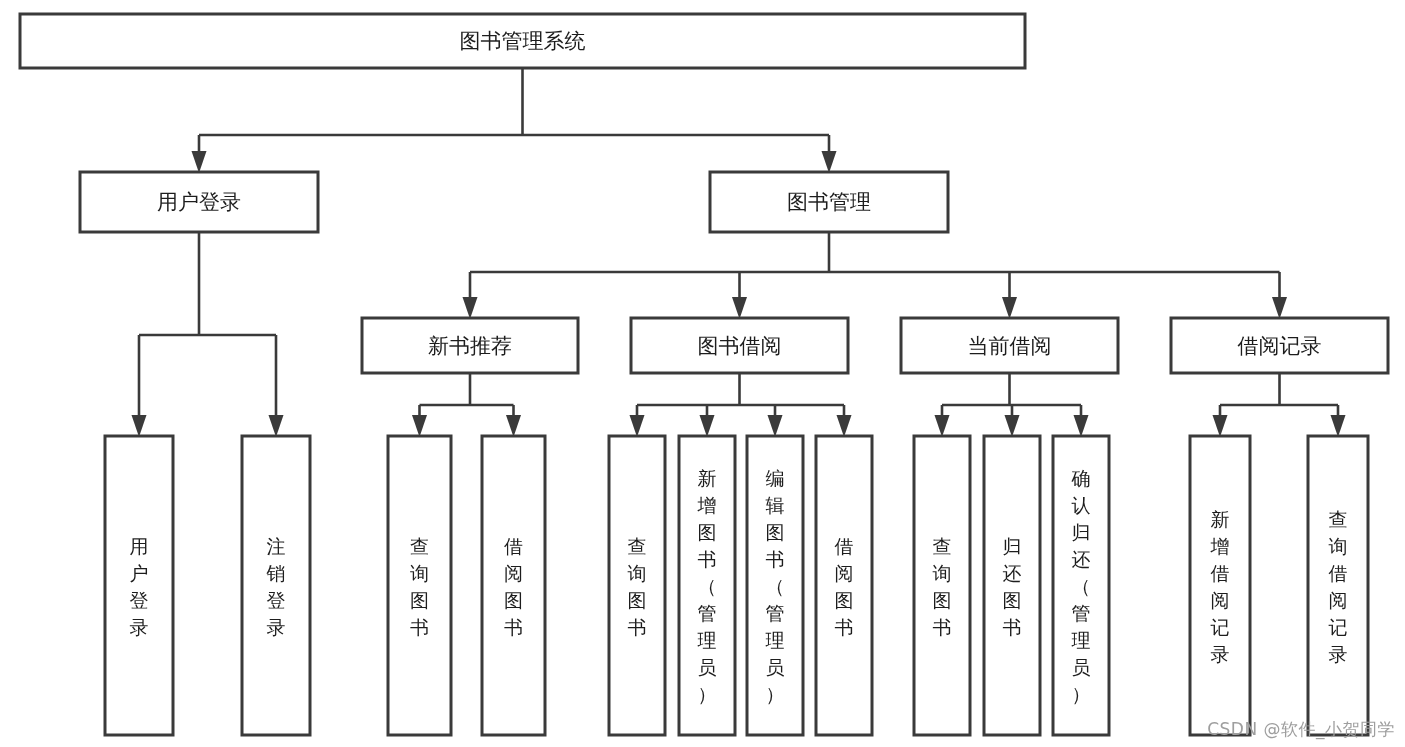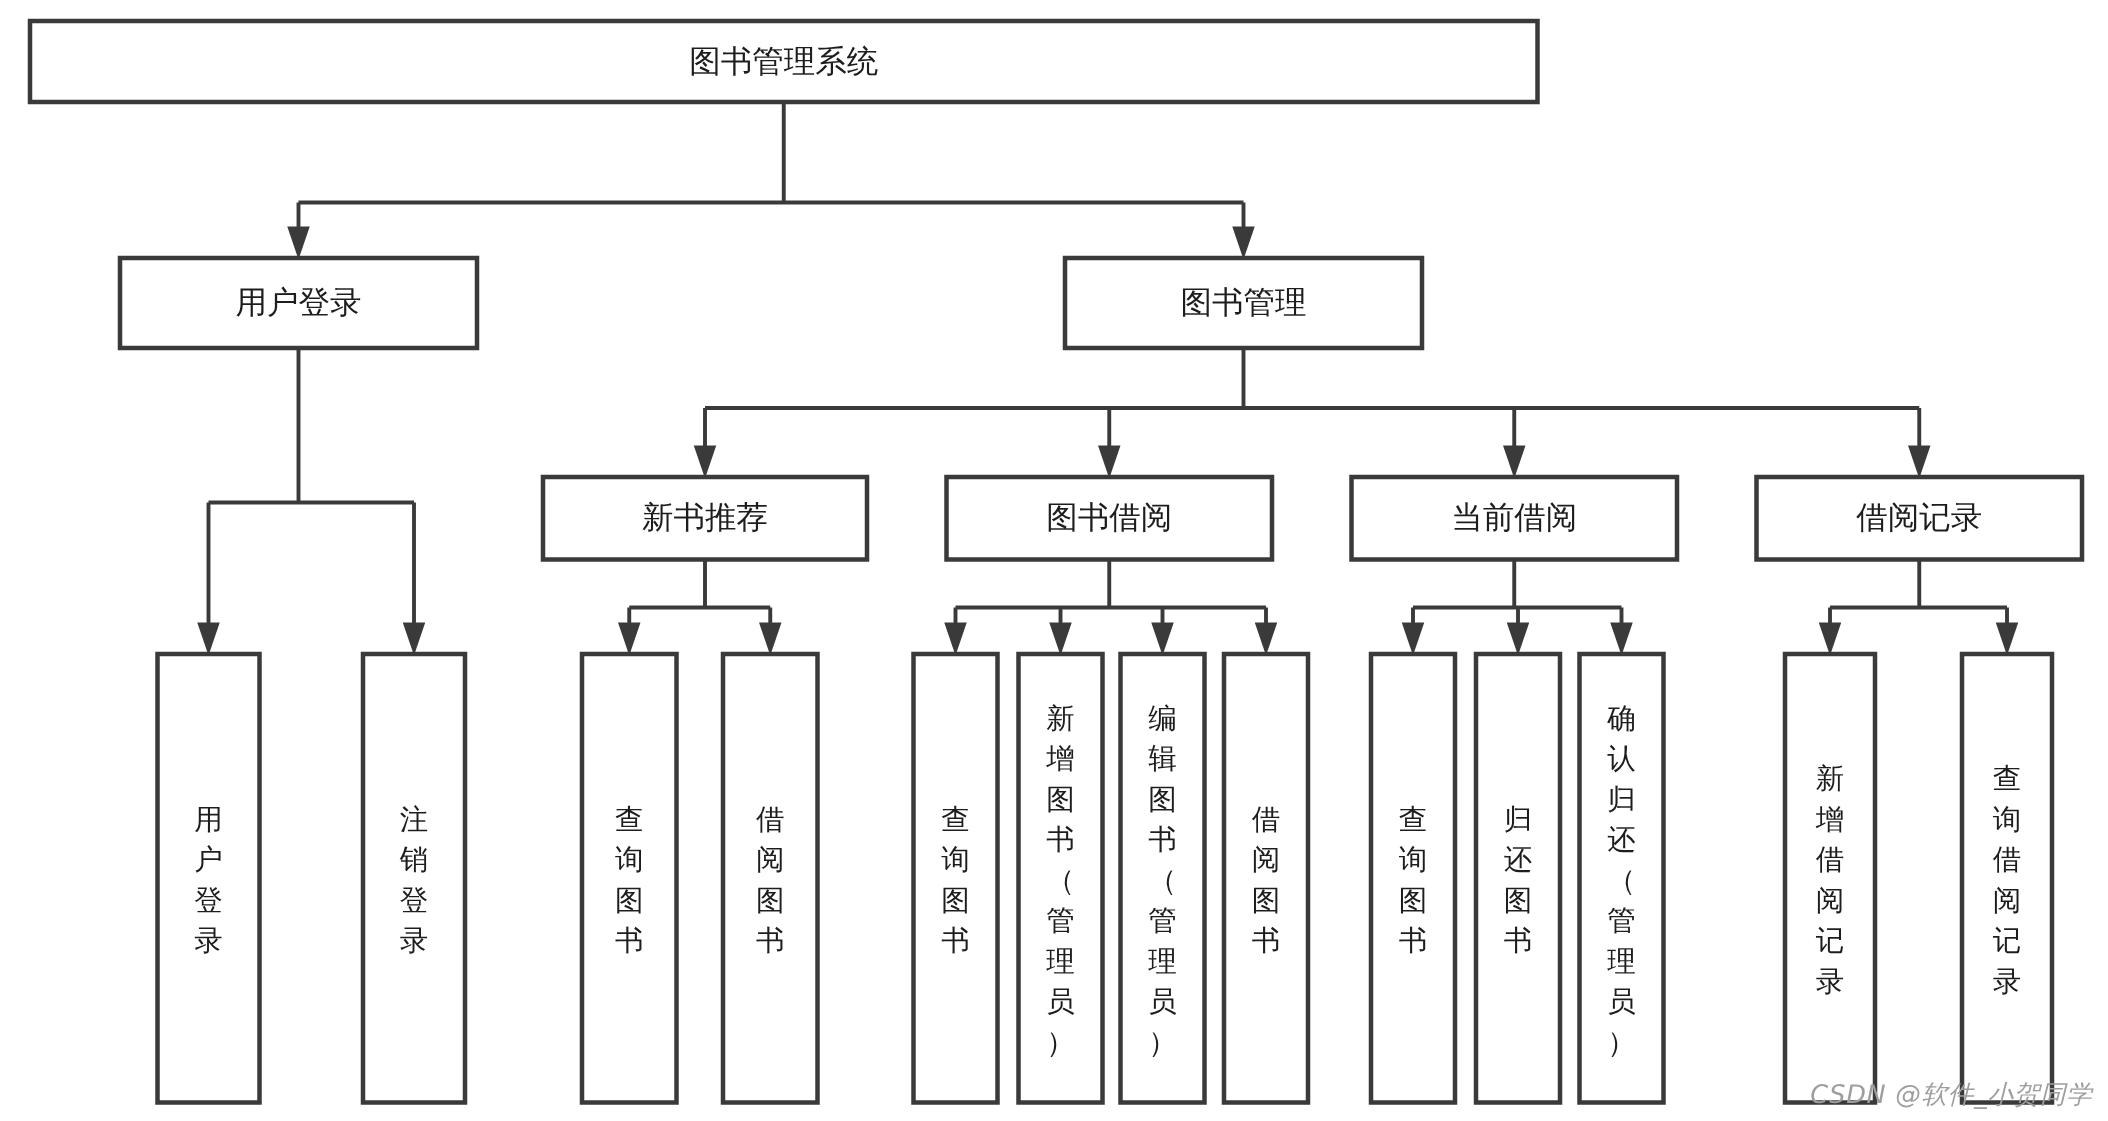--- a/index.html
+++ b/index.html
@@ -60,21 +60,20 @@
   .watermark {
     position: absolute;
     right: 10px;
     bottom: 6px;
     font-family: "DejaVu Sans", "Liberation Sans", sans-serif;
     font-size: 17px;
     color: #9e9e9e;
     white-space: nowrap;
     letter-spacing: 0.5px;
     pointer-events: none;
-    font-style: italic;
   }
 </style>
 </head>
 <body>
 
 <div id="diagram-root">
 
   <svg id="tree-svg" viewBox="0 0 1405 747" xmlns="http://www.w3.org/2000/svg">
     <g id="connector-layer">
         <line x1="522.5" y1="68" x2="522.5" y2="135" class="connector"></line>

